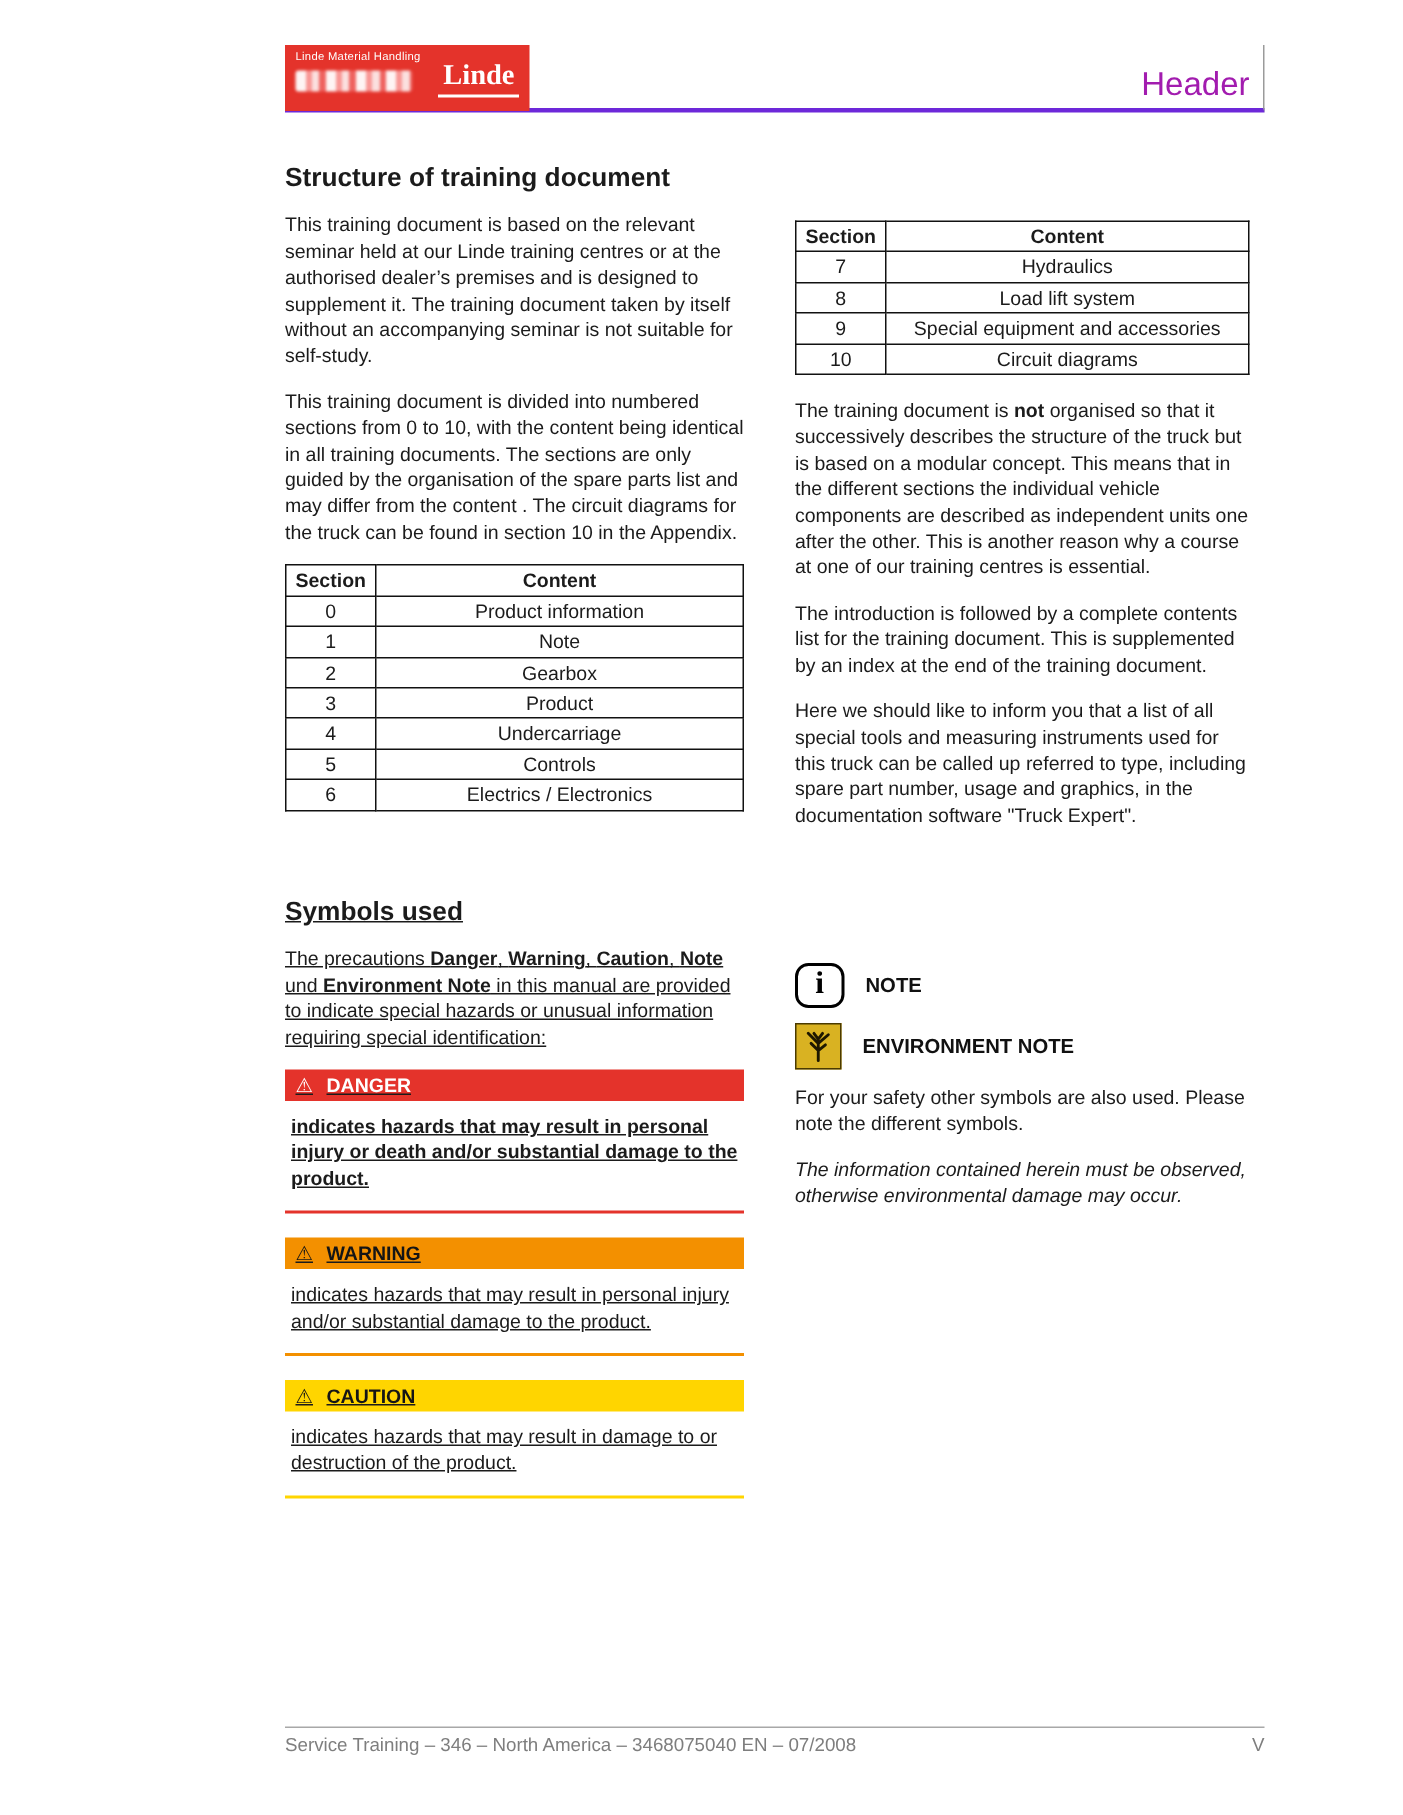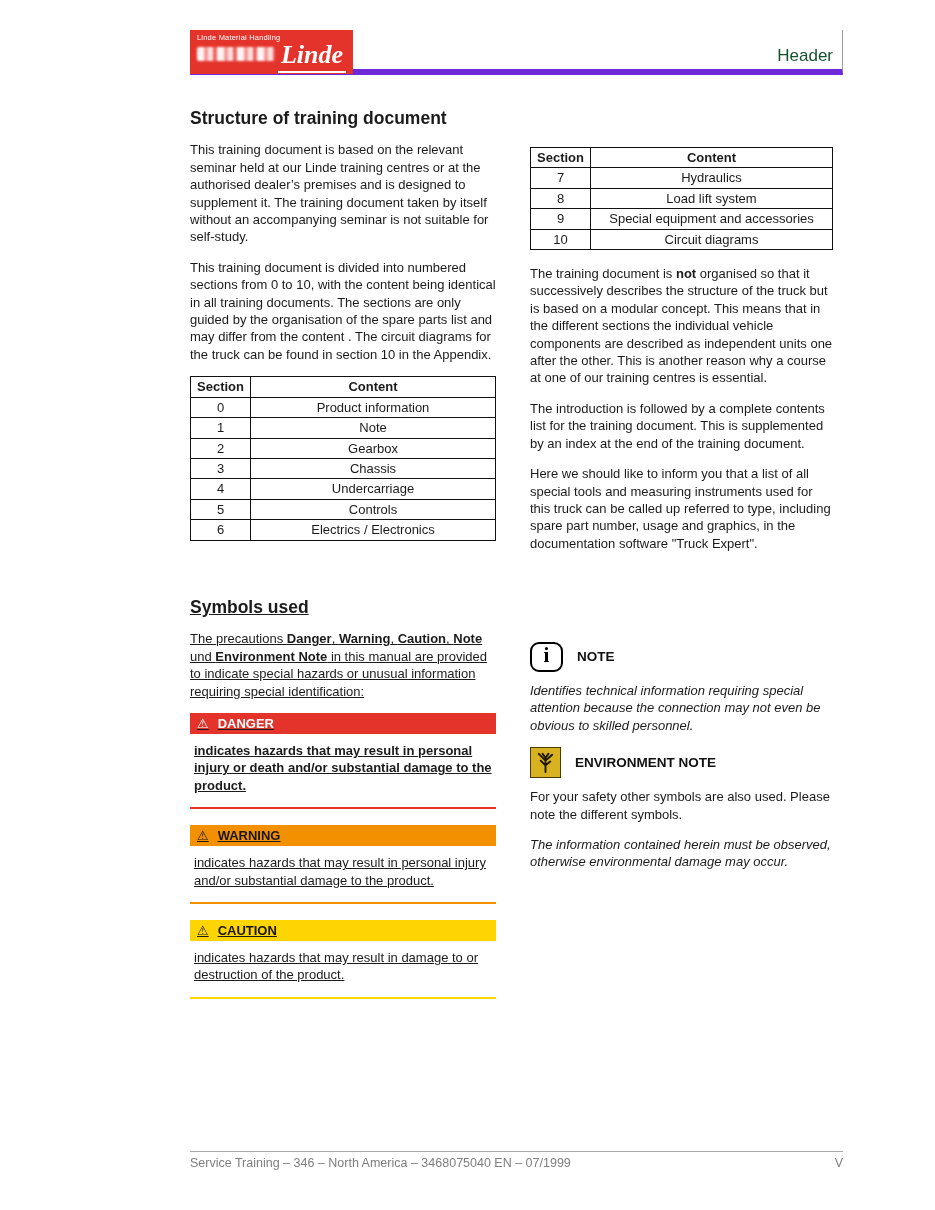--- a/index.html
+++ b/index.html
@@ -2,29 +2,29 @@
 <html><head>
 <meta charset="utf-8">
 <style>
   *{box-sizing:border-box;}
   html,body{margin:0;padding:0;background:#fff;}
   .page{position:relative;width:935px;height:1210px;background:#ffffff;
         font-family:"Liberation Sans","DejaVu Sans",sans-serif;color:#1b1b1b;overflow:hidden;}
 
   
   .header{position:absolute;left:190px;top:30px;width:653px;height:45px;
-          border-bottom:6px solid #6d28d9;border-right:1px solid #9b9b9b;}
+          border-bottom:3px solid #6d28d9;border-right:1px solid #9b9b9b;}
   .logo-block{position:absolute;left:0;top:0;width:163px;height:44px;background:#e4332b;color:#fff;overflow:hidden;}
   .logo-top{position:absolute;left:7px;top:3px;font-size:7.5px;letter-spacing:.2px;}
   .logo-redact{position:absolute;left:7px;top:17px;width:78px;height:14px;border-radius:2px;
                background:repeating-linear-gradient(90deg,rgba(255,255,255,.95) 0 7px,rgba(255,185,185,.75) 7px 11px,
                rgba(255,255,255,.85) 11px 16px,rgba(245,130,130,.6) 16px 20px);filter:blur(1px);}
   .logo-script{position:absolute;right:7px;top:10px;font-family:"Liberation Serif","DejaVu Serif",serif;
-               font-style:italic;font-weight:bold;font-size:26px;border-bottom:2px solid #fff;padding:0 3px 1px;}
-  .header-title{position:absolute;right:9px;bottom:3px;font-size:17px;color:#14532d;}
+               font-weight:bold;font-size:19px;border-bottom:2px solid #fff;padding:0 3px 1px;}
+  .header-title{position:absolute;right:9px;bottom:3px;font-size:22px;color:#a21caf;}
 
   
   .col{position:absolute;font-size:13px;line-height:17.4px;}
   #colL1{left:190px;top:110px;width:306px;}
   #colR1{left:530px;top:144px;width:303px;}
   #colL2{left:190px;top:599px;width:306px;text-decoration:underline;}
   #colR2{left:530px;top:642px;width:303px;}
   .section-title{font-size:17.5px;font-weight:bold;margin:0 0 14px;}
   .para{margin:0 0 13px;}
   .italic{font-style:italic;}
@@ -90,21 +90,21 @@
       <tr>
         <td>1</td>
         <td>Note</td>
       </tr>
       <tr>
         <td>2</td>
         <td>Gearbox</td>
       </tr>
       <tr>
         <td>3</td>
-        <td>Chassis</td>
+        <td>Product</td>
       </tr>
       <tr>
         <td>4</td>
         <td>Undercarriage</td>
       </tr>
       <tr>
         <td>5</td>
         <td>Controls</td>
       </tr>
       <tr>
@@ -171,33 +171,32 @@
     </div>
     <p class="desc">indicates hazards that may result in damage to or destruction of the product.</p>
     <div class="rule caution-accent" style="background-color: rgb(255, 213, 0);"></div>
   </div>
 
   <div class="col" id="colR2">
     <div class="sym-row">
       <span class="note-icon">i</span>
       <span class="sym-label">NOTE</span>
     </div>
-    <p class="para italic">Identifies technical information requiring special attention because the connection may not even be obvious to skilled personnel.</p>
 
     <div class="sym-row">
       <span class="env-icon">
         <svg width="23" height="23" viewBox="0 0 24 24" aria-hidden="true">
           <path d="M12 22 V7 M12 10 L5 3 M12 10 L19 4 M12 15 L7 10 M12 15 L17 11 M12 7 L9 3 M12 7 L15 3" stroke="#1e1800" stroke-width="2" fill="none" stroke-linecap="round"></path>
         </svg>
       </span>
       <span class="sym-label">ENVIRONMENT NOTE</span>
     </div>
     <p class="para">For your safety other symbols are also used. Please note the different symbols.</p>
 
     <p class="para italic">The information contained herein must be observed, otherwise environmental damage may occur.</p>
   </div>
 
   <div class="footer">
-    <span>Service Training – 346 – North America – 3468075040 EN – 07/1999</span>
+    <span>Service Training – 346 – North America – 3468075040 EN – 07/2008</span>
     <span>V</span>
   </div>
 
 </div>
 
 </body></html>

